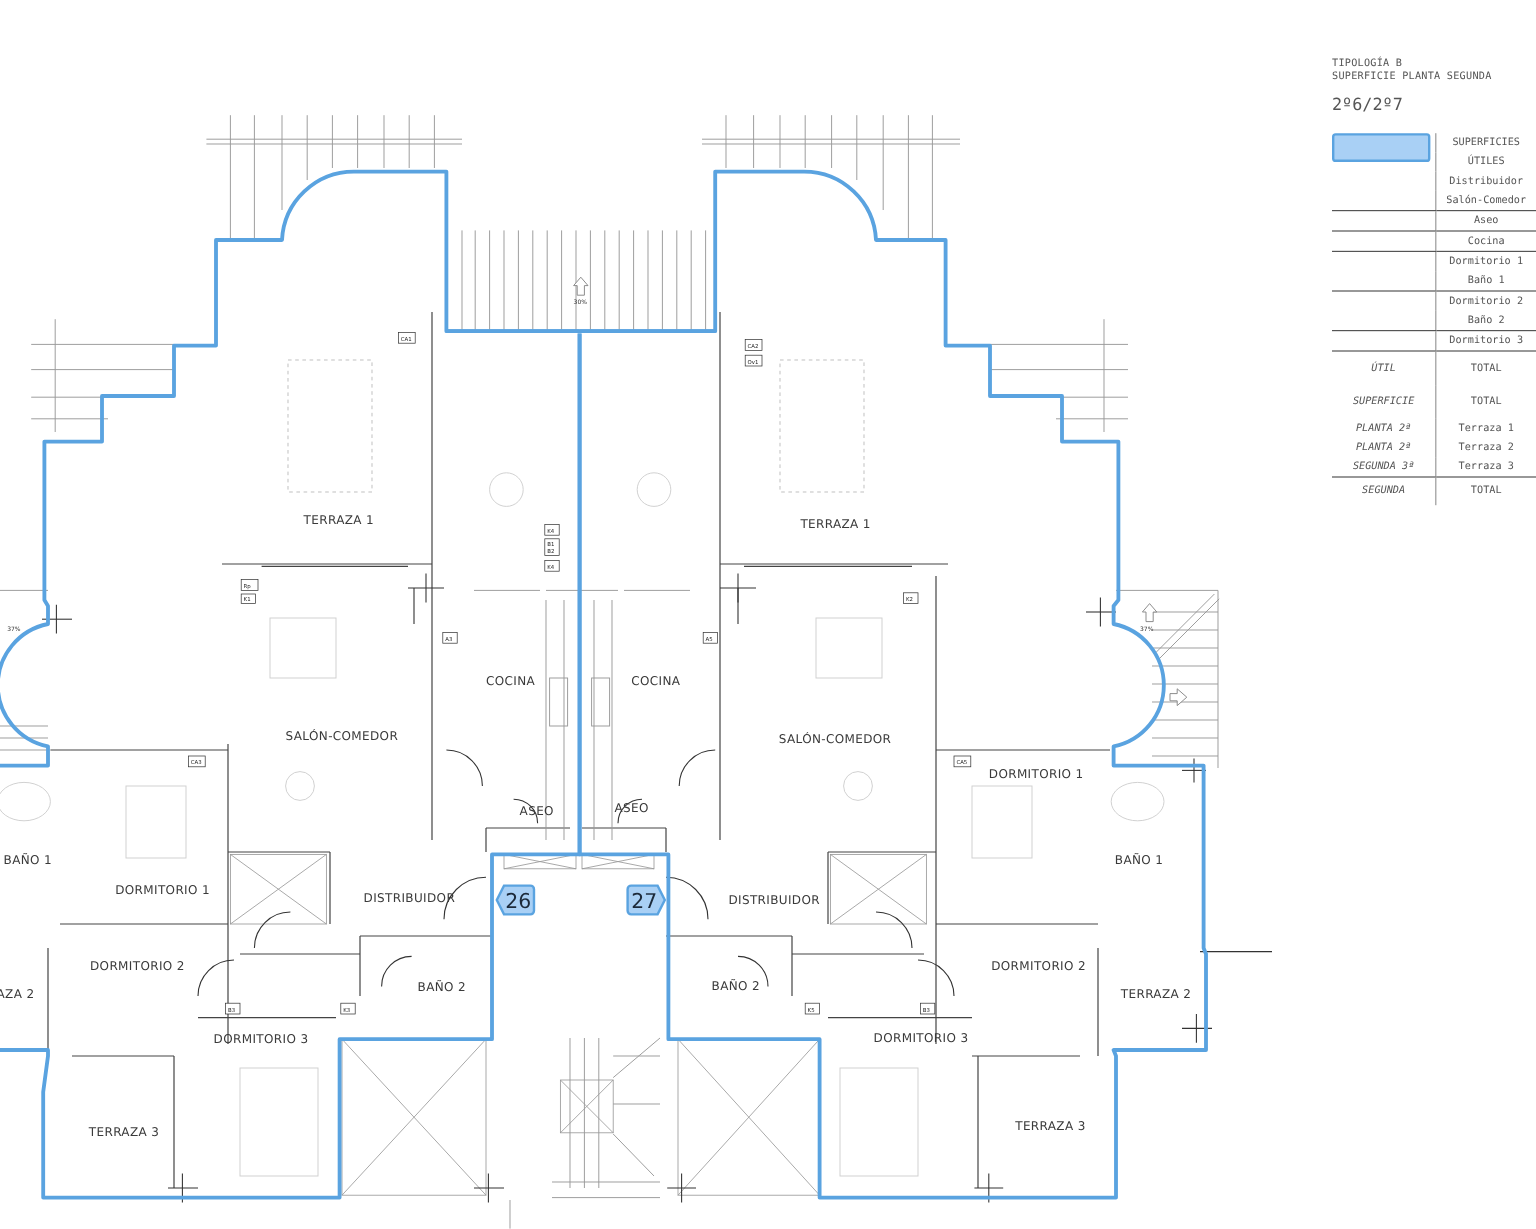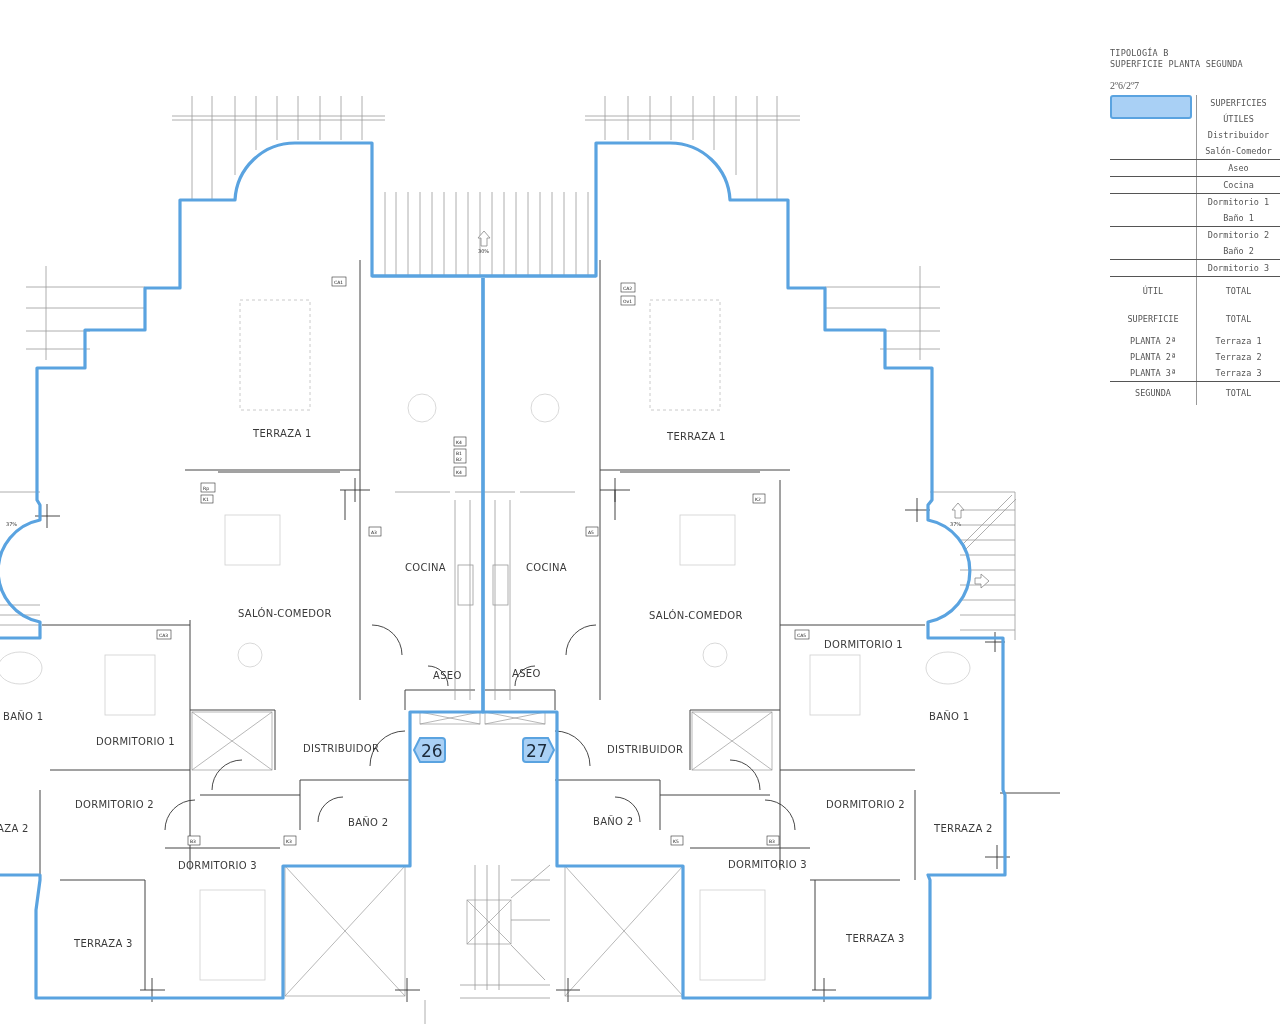--- a/index.html
+++ b/index.html
@@ -11,24 +11,24 @@
   .wall { stroke:#444; stroke-width:1; fill:none; }
   .thin { stroke:#9a9a9a; stroke-width:0.8; fill:none; }
   .faint { stroke:#cfcfcf; stroke-width:0.8; fill:none; }
   .dash { stroke:#bdbdbd; stroke-width:0.8; fill:none; stroke-dasharray:3 3; }
   .blue { stroke:#5aa3e0; stroke-width:3.2; fill:none; stroke-linejoin:round; }
   .cross { stroke:#999; stroke-width:0.7; fill:none; }
 
   
   #legend { position:absolute; left:1110px; top:48px; width:170px; font-family:"DejaVu Sans Mono", monospace; color:#555; }
   #legend .hdr { font-size:8.5px; line-height:11px; letter-spacing:0.2px; }
-  #legend .code { font-size:10px; margin-top:10px;font-family:Liberation Serif, serif; }
-  #legend table { border-collapse:collapse; width:170px; margin-top:4px; }
+  #legend .code { font-size:14px; margin-top:10px; }
+  #legend table { border-collapse:collapse; width:170px; margin-top:15px; }
   #legend td { font-size:8.5px; text-align:center; padding:0; height:16px; color:#555; }
-  #legend td.left { width:86px; }
+  #legend td.left { width:86px;font-style:italic; }
   #legend td.right { border-left:1px solid #999; }
   #legend tr.bb td { border-bottom:1px solid #555; }
   #legend .swatch { background:#a9d0f5; border:2px solid #5aa3e0; border-radius:3px; height:24px; width:82px; box-sizing:border-box; }
 </style>
 </head>
 <body>
 
 <svg id="plan" viewBox="0 0 1080 1024" xmlns="http://www.w3.org/2000/svg">
 
   <g>
@@ -430,21 +430,21 @@
         </tr>
     <tr>
           <td class="left">PLANTA 2ª</td>
           <td class="right">Terraza 1</td>
         </tr>
     <tr>
           <td class="left">PLANTA 2ª</td>
           <td class="right">Terraza 2</td>
         </tr>
     <tr class="bb">
-          <td class="left">PLANTA 3ª</td>
+          <td class="left">SEGUNDA 3ª</td>
           <td class="right">Terraza 3</td>
         </tr>
     <tr style="height:24px;">
           <td class="left">SEGUNDA</td>
           <td class="right">TOTAL</td>
         </tr>
   </tbody>
     </table>
 </div>
 

